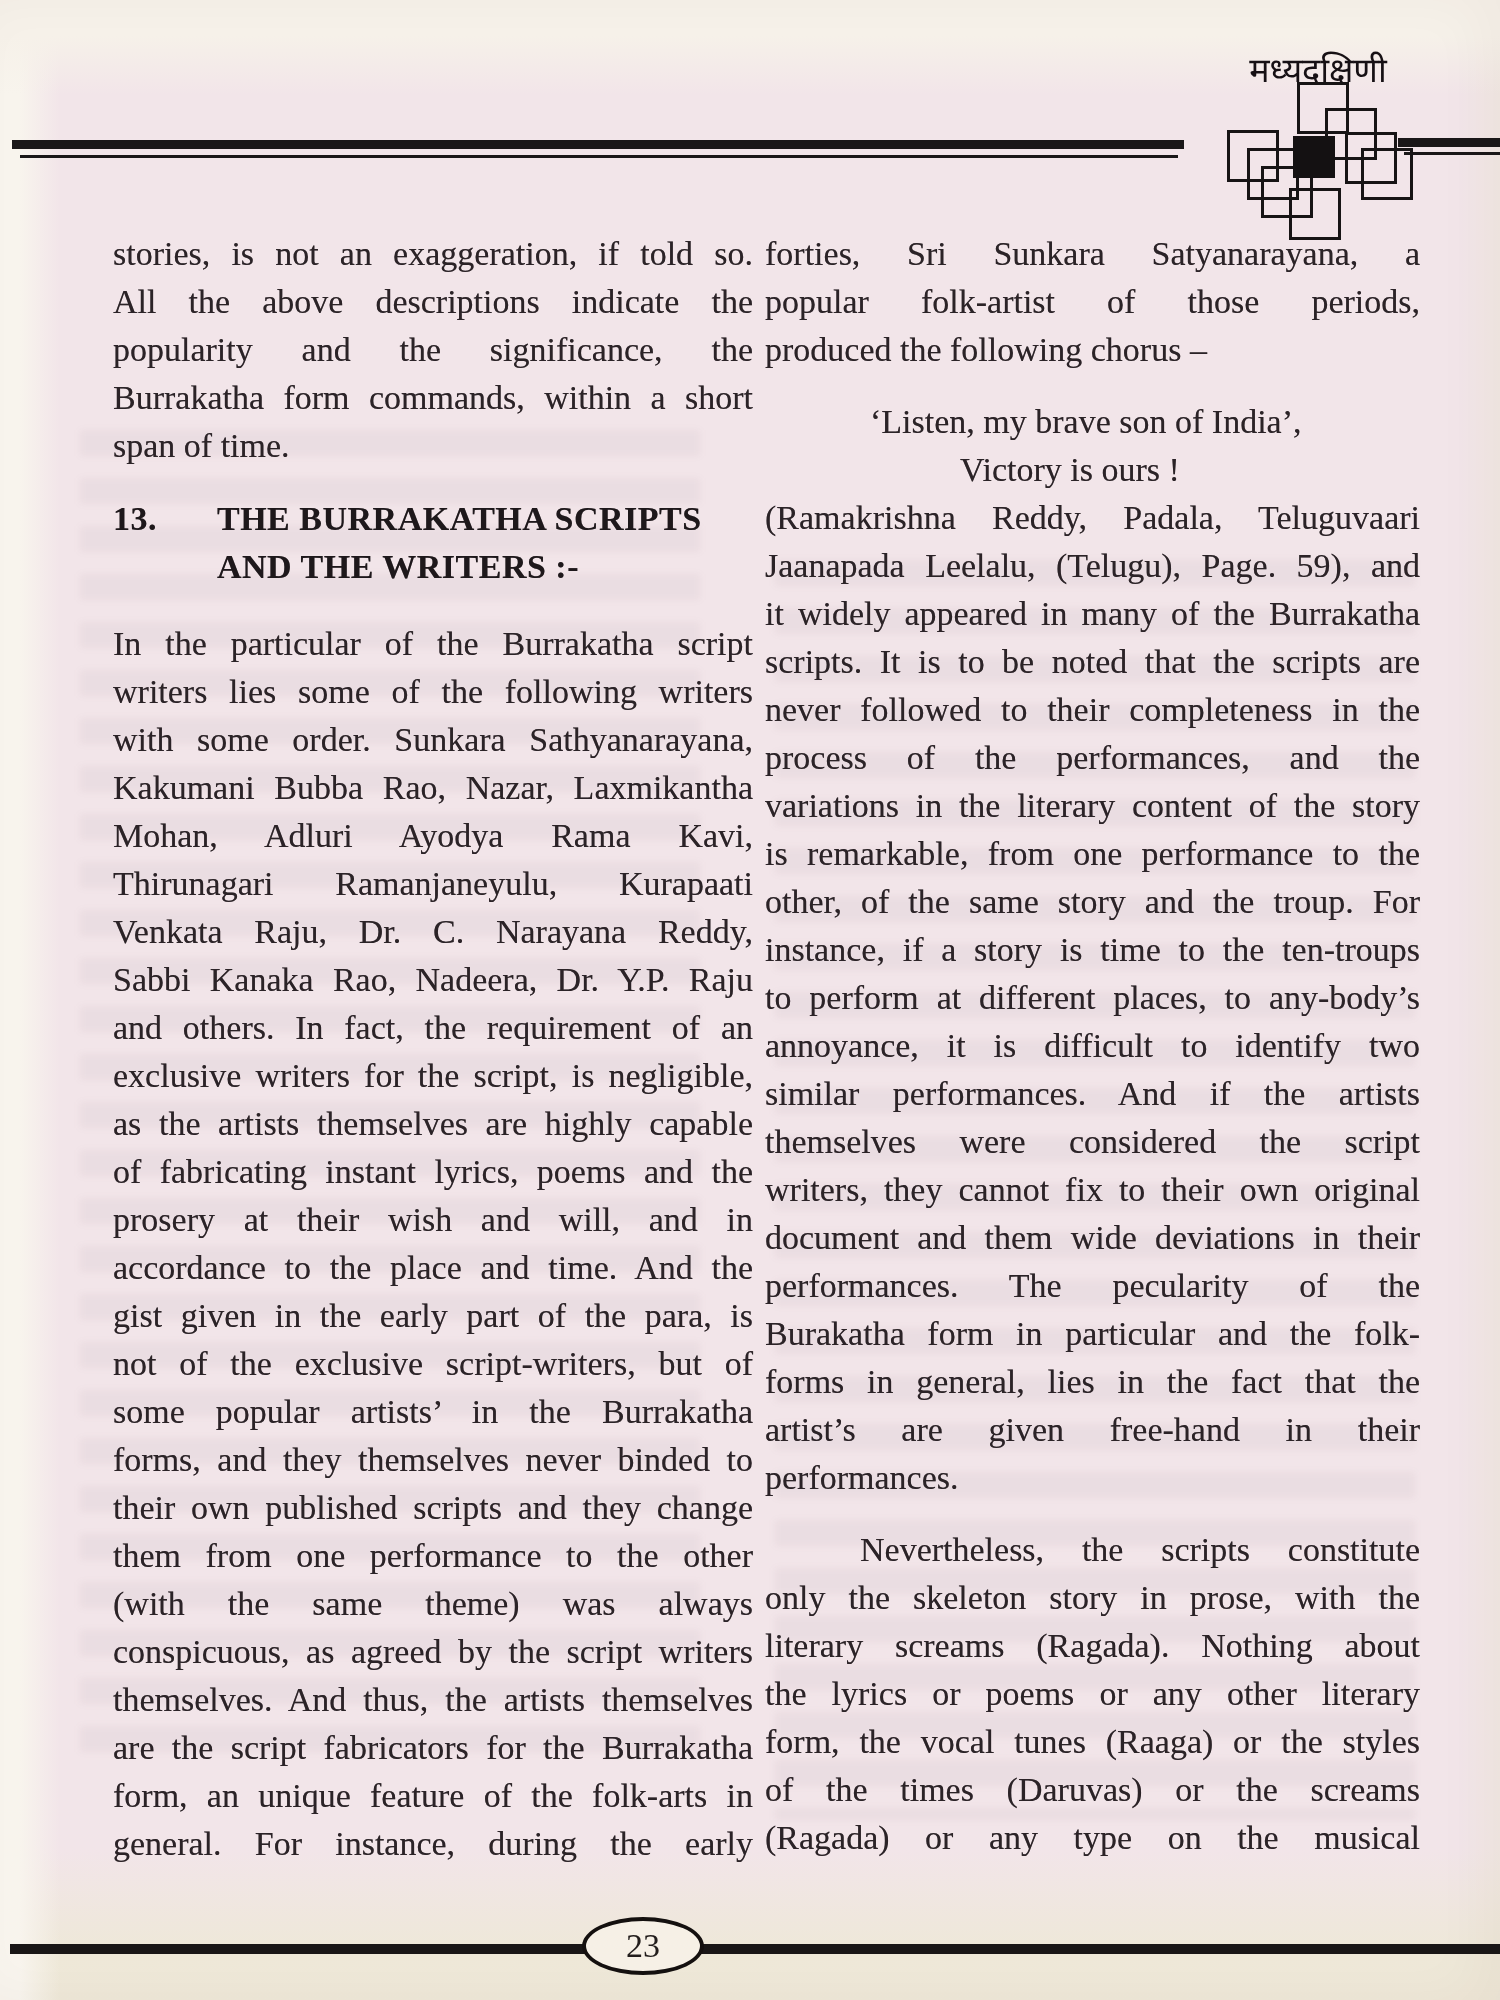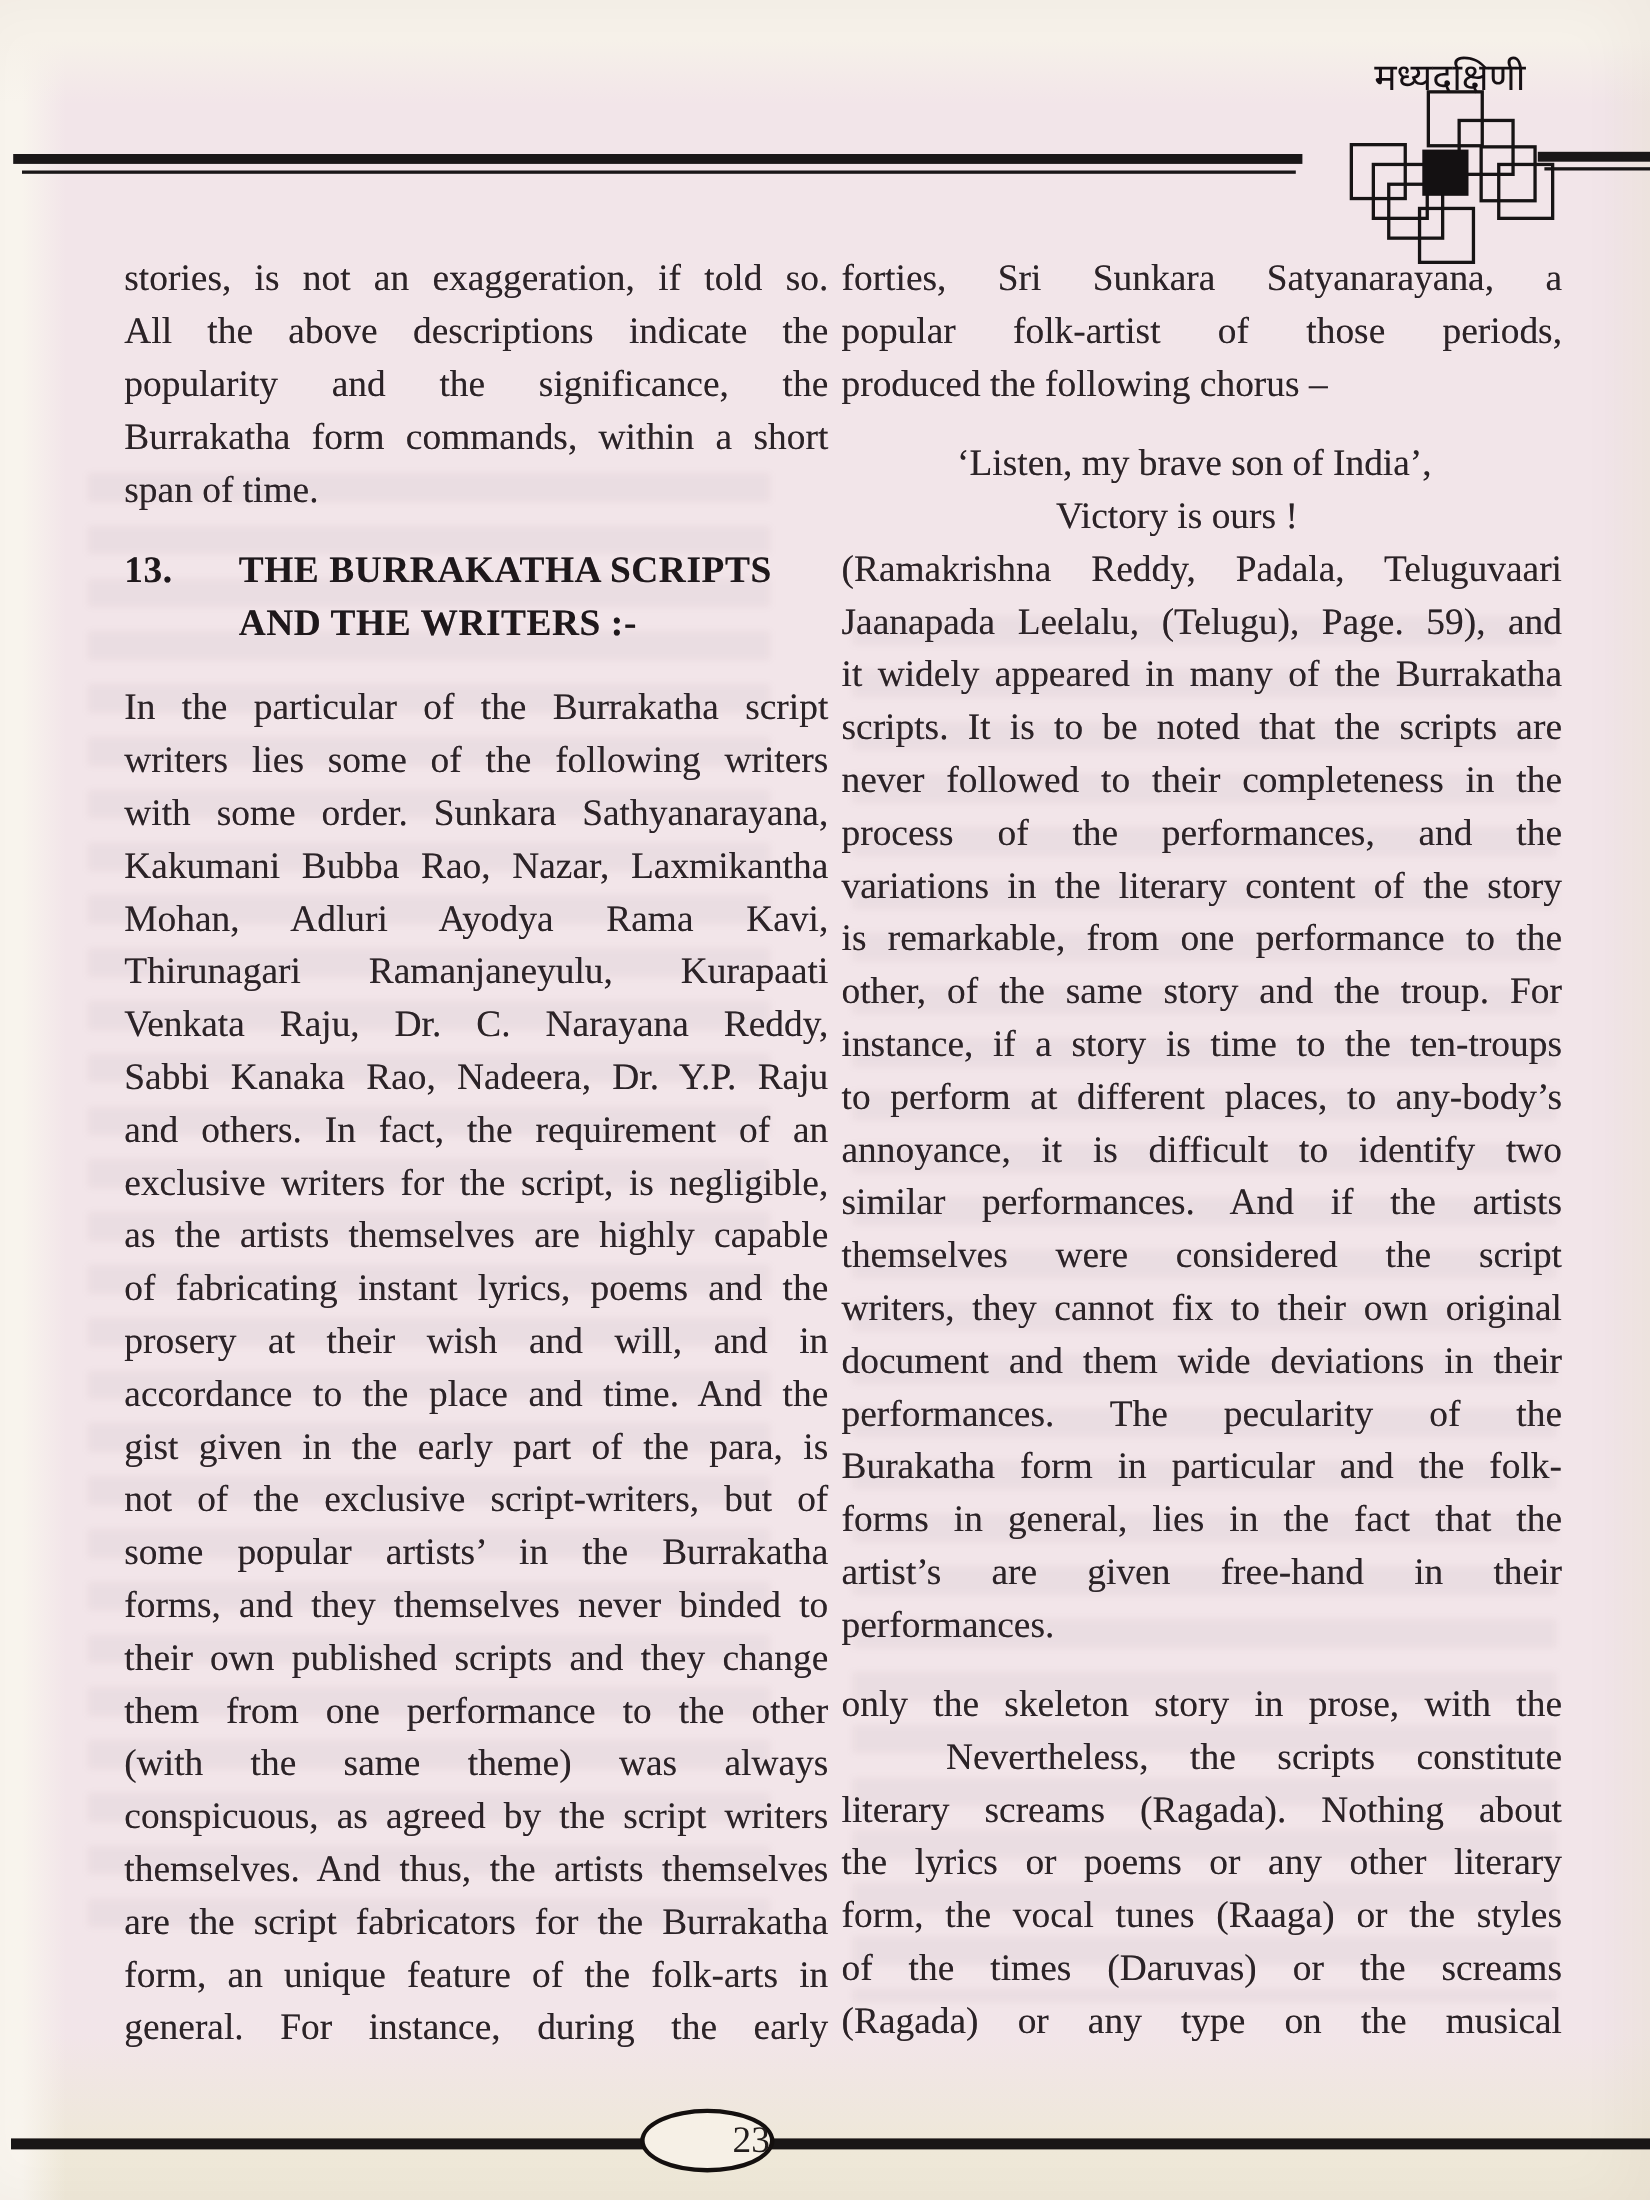--- a/index.html
+++ b/index.html
@@ -32,21 +32,21 @@
     text-shadow:0 0 0.6px rgba(43,35,39,0.5);}
   .line{text-align:justify;text-align-last:justify;white-space:nowrap;}
   .endline{text-align-last:left;}
   .quote .line{text-align-last:left;}
   .heading{position:relative;padding-left:104px;font-weight:bold;color:#1e181b;letter-spacing:0.5px;}
   .h-num{position:absolute;left:0;top:0;font-weight:bold;}
   .h-line{white-space:nowrap;}
   
   .bottom-rule{position:absolute;left:10px;top:1944px;width:1490px;height:10px;background:#191616;z-index:1;}
   .page-oval{position:absolute;left:582px;top:1917px;width:122px;height:58px;border:4px solid #14100f;
-    border-radius:50%;background:#f6f0e6;display:flex;align-items:center;justify-content:flex-end;
+    border-radius:50%;background:#f6f0e6;display:flex;align-items:center;justify-content:center;
     font-size:34px;color:#221d1c;z-index:2;box-sizing:border-box;}
 </style>
 </head>
 <body>
 
 <div class="page">
 
   <div class="ghost" style="left:80px;top:430px;width:620px;height:1340px;"></div>
   <div class="ghost" style="left:775px;top:560px;width:640px;height:1260px;"></div>
 
@@ -138,22 +138,22 @@
         <div class="line fitline">themselves were considered the script</div>
         <div class="line fitline">writers, they cannot fix to their own original</div>
         <div class="line fitline">document and them wide deviations in their</div>
         <div class="line fitline">performances.   The pecularity of the</div>
         <div class="line fitline">Burakatha form in particular and the folk-</div>
         <div class="line fitline">forms in general, lies in the fact that the</div>
         <div class="line fitline">artist’s are given free-hand in their</div>
         <div class="line fitline endline">performances.</div>
       </div>
       <div class="block para" style="margin-top: 24px;">
+        <div class="line fitline" style="padding-left: 95px;">Nevertheless, the scripts constitute</div>
         <div class="line fitline">only the skeleton story in prose, with the</div>
-        <div class="line fitline" style="padding-left: 95px;">Nevertheless, the scripts constitute</div>
         <div class="line fitline">literary screams (Ragada).  Nothing about</div>
         <div class="line fitline">the lyrics or poems or any other literary</div>
         <div class="line fitline">form, the vocal tunes (Raaga) or the styles</div>
         <div class="line fitline">of the times (Daruvas) or the screams</div>
         <div class="line fitline">(Ragada) or any type on the musical</div>
       </div>
     </div>
 
   <div class="bottom-rule"></div>
   <div class="page-oval">

